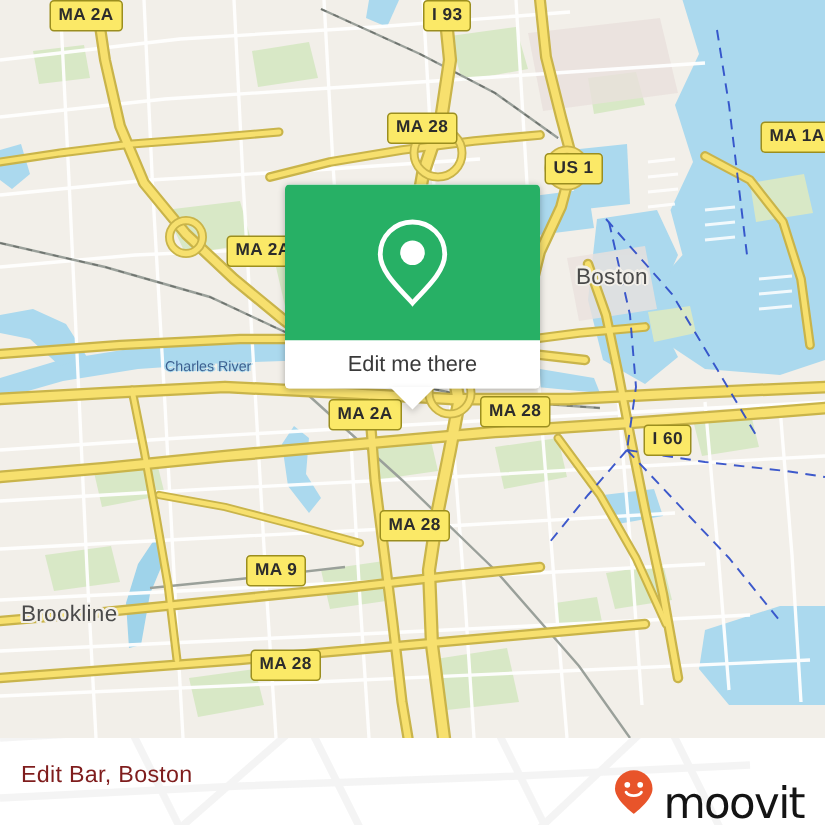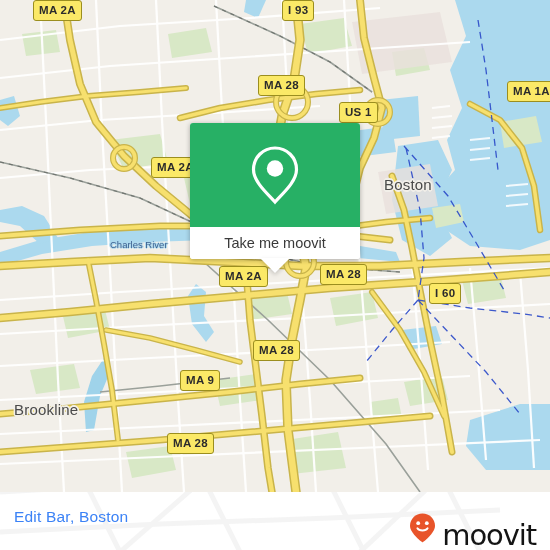--- a/index.html
+++ b/index.html
@@ -103,21 +103,21 @@
     width: 550px; height: 58px;
     background: #ffffff;
     overflow: hidden;
   }
   .footer-watermark {
     position: absolute; left: 0; top: -300px;
     opacity: .08;
   }
   .footer-title {
     position: absolute; left: 14px; top: 16px;
-    font-size: 15.5px; color: #3b82f6;
+    font-size: 15.5px; color: #7f1d1d;
     letter-spacing: .2px;
   }
   .brand {
     position: absolute; right: 14px; top: 13px;
     display: flex; align-items: center; gap: 2px;
   }
   .brand-word {
     font-size: 29px;
     color: #141414;
     letter-spacing: -1.1px;
@@ -301,44 +301,44 @@
         <path d="M432 108 L450 106 M432 118 L452 116 M432 128 L452 126 M432 138 L450 136"></path>
         <path d="M470 140 L490 138 M470 150 L490 148 M470 160 L490 158"></path>
         <path d="M506 186 L528 184 M506 196 L528 194 M506 206 L528 204"></path>
       </g>
     </svg>
 
     <div class="shield" style="left:33px;  top:0px;">MA 2A</div>
     <div class="shield" style="left:282px; top:0px;">I 93</div>
     <div class="shield" style="left:258px; top:75px;">MA 28</div>
     <div class="shield" style="left:507px; top:81px;">MA 1A</div>
-    <div class="shield" style="left:339px; top:102px;">US 1</div>
+    <div class="shield" style="left:363px; top:102px;">US 1</div>
     <div class="shield" style="left:151px; top:157px;">MA 2A</div>
     <div class="shield" style="left:219px; top:266px;">MA 2A</div>
     <div class="shield" style="left:320px; top:264px;">MA 28</div>
     <div class="shield" style="left:429px; top:283px;">I 60</div>
     <div class="shield" style="left:253px; top:340px;">MA 28</div>
-    <div class="shield" style="left:164px; top:370px;margin-left:16px;">MA 9</div>
+    <div class="shield" style="left:164px; top:370px;">MA 9</div>
     <div class="shield" style="left:167px; top:433px;">MA 28</div>
 
     <div class="place-label" style="left:384px; top:176px;">Boston</div>
     <div class="place-label" style="left:14px;  top:401px;text-align:center;">Brookline</div>
 
     <div class="water-label" style="left:110px; top:239px;">Charles River</div>
 
     <div class="callout">
       <div class="callout-top">
         <svg width="54" height="62" viewBox="0 0 54 62">
           <path d="M27 4 C15 4 5.5 13.5 5.5 25.5 C5.5 38 20 50 27 58
                    C34 50 48.5 38 48.5 25.5 C48.5 13.5 39 4 27 4 Z" fill="none" stroke="#ffffff" stroke-width="3.2"></path>
           <circle cx="27" cy="24.5" r="8.2" fill="#ffffff"></circle>
         </svg>
       </div>
       <div class="callout-btn">
-        <span>Take me moovit</span>
+        <span>Edit me there</span>
       </div>
     </div>
     <div class="callout-arrow"></div>
 
   </div>
 
   <div class="footer">
     <svg class="footer-watermark" width="550" height="360" viewBox="0 0 550 360">
       <g stroke="#7a7a7a" stroke-width="5" fill="none">
         <path d="M0 300 L140 292 L300 286 L460 280 L550 276"></path>

